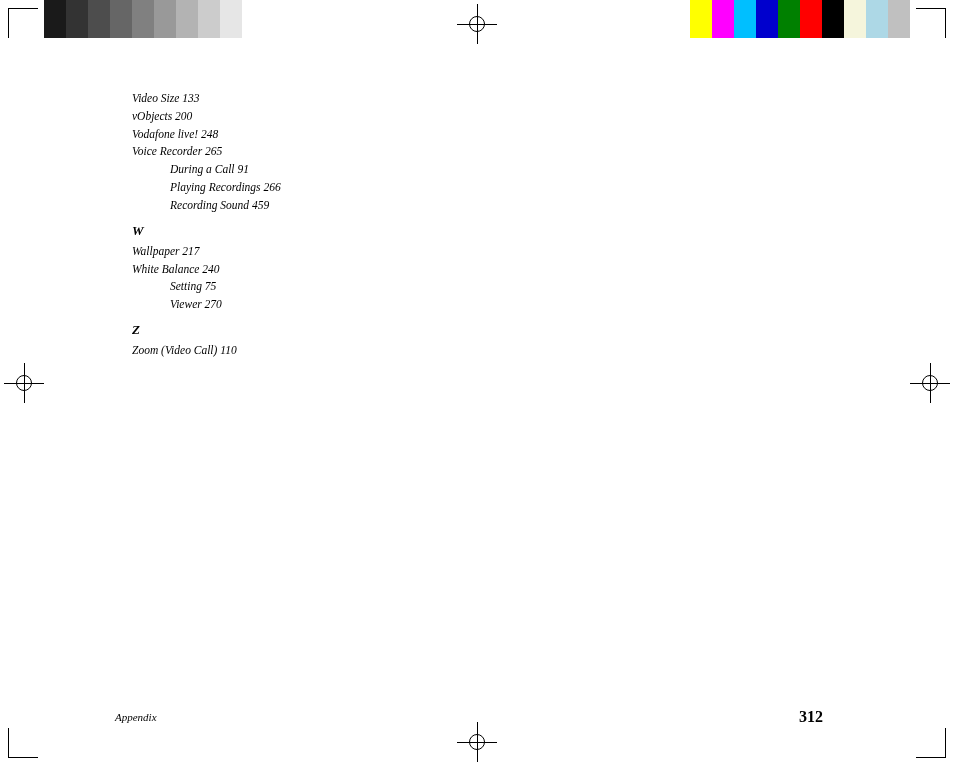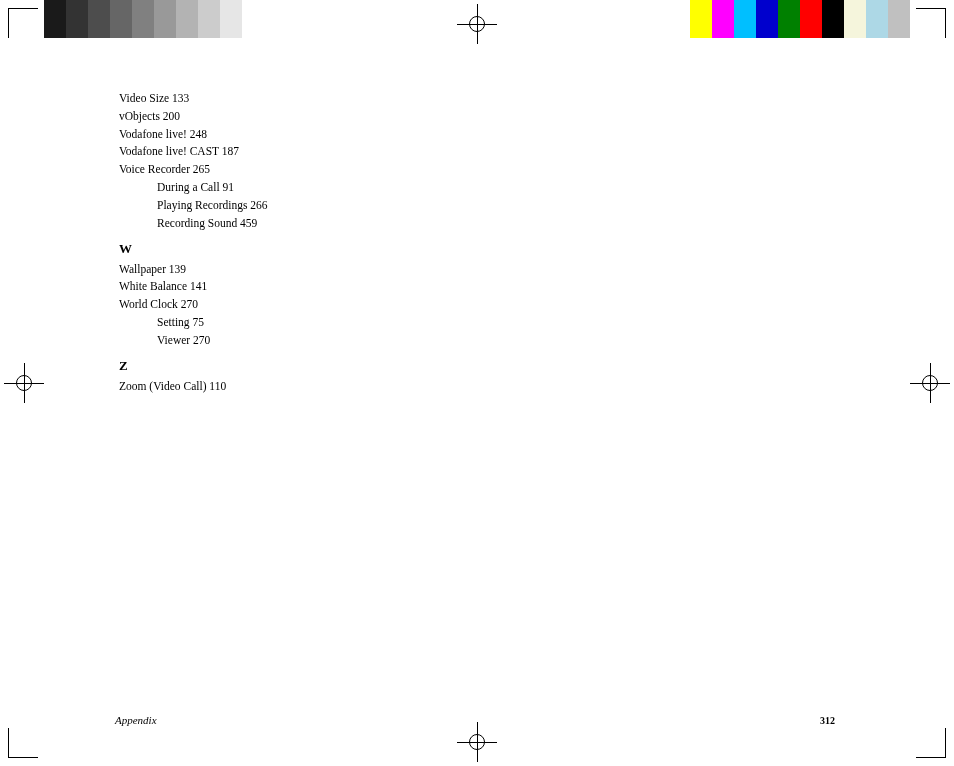--- a/index.html
+++ b/index.html
@@ -203,25 +203,26 @@
       width: 16px;
       height: 16px;
       border: 1px solid #000;
       border-radius: 50%;
     }
 
     
     .content {
       position: absolute;
       top: 90px;
-      left: 119px;
+      left: 132px;
       right: 115px;
       font-size: 11.5px;
       line-height: 1.55;
       color: #000;
+      font-style: italic;
     }
 
     .index-item {
       display: block;
     }
 
     .index-item.indented {
       padding-left: 38px;
     }
 
@@ -231,35 +232,35 @@
       margin-top: 6px;
       margin-bottom: 2px;
       display: block;
     }
 
     
     .footer {
       position: absolute;
       bottom: 40px;
       left: 0;
-      right: 4px;
+      right: 16px;
       display: flex;
       justify-content: space-between;
       align-items: center;
       padding: 0 115px;
       font-size: 11px;
     }
 
     .footer-left {
       font-style: italic;
     }
 
     .footer-right {
       font-weight: bold;
-      font-size: 10px;
+      font-size: 16px;
     }
   </style>
 </head>
 <body>
 
 <div class="corner-mark corner-tl"></div>
 <div class="corner-mark corner-tr"></div>
 <div class="corner-mark corner-bl"></div>
 <div class="corner-mark corner-br"></div>
 
@@ -304,32 +305,30 @@
 <div class="crosshair-bottom">
   <div class="circle"></div>
 </div>
 
 <div class="content">
 
   <div id="v-items-container">
       <span class="index-item">Video Size  133</span>
       <span class="index-item">vObjects  200</span>
       <span class="index-item">Vodafone live!  248</span>
-      <span class="index-item">Vodafone live! CAST  187</span>
       <span class="index-item">Voice Recorder  265</span>
       <span class="index-item indented">During a Call  91</span>
       <span class="index-item indented">Playing Recordings  266</span>
       <span class="index-item indented">Recording Sound  459</span>
     </div>
 
   <span class="section-letter">W</span>
   <div id="w-items-container">
-      <span class="index-item">Wallpaper  139</span>
-      <span class="index-item">White Balance  141</span>
-      <span class="index-item">World Clock  270</span>
+      <span class="index-item">Wallpaper  217</span>
+      <span class="index-item">White Balance  240</span>
       <span class="index-item indented">Setting  75</span>
       <span class="index-item indented">Viewer  270</span>
     </div>
 
   <span class="section-letter">Z</span>
   <div id="z-items-container">
       <span class="index-item">Zoom (Video Call)  110</span>
     </div>
 </div>
 

